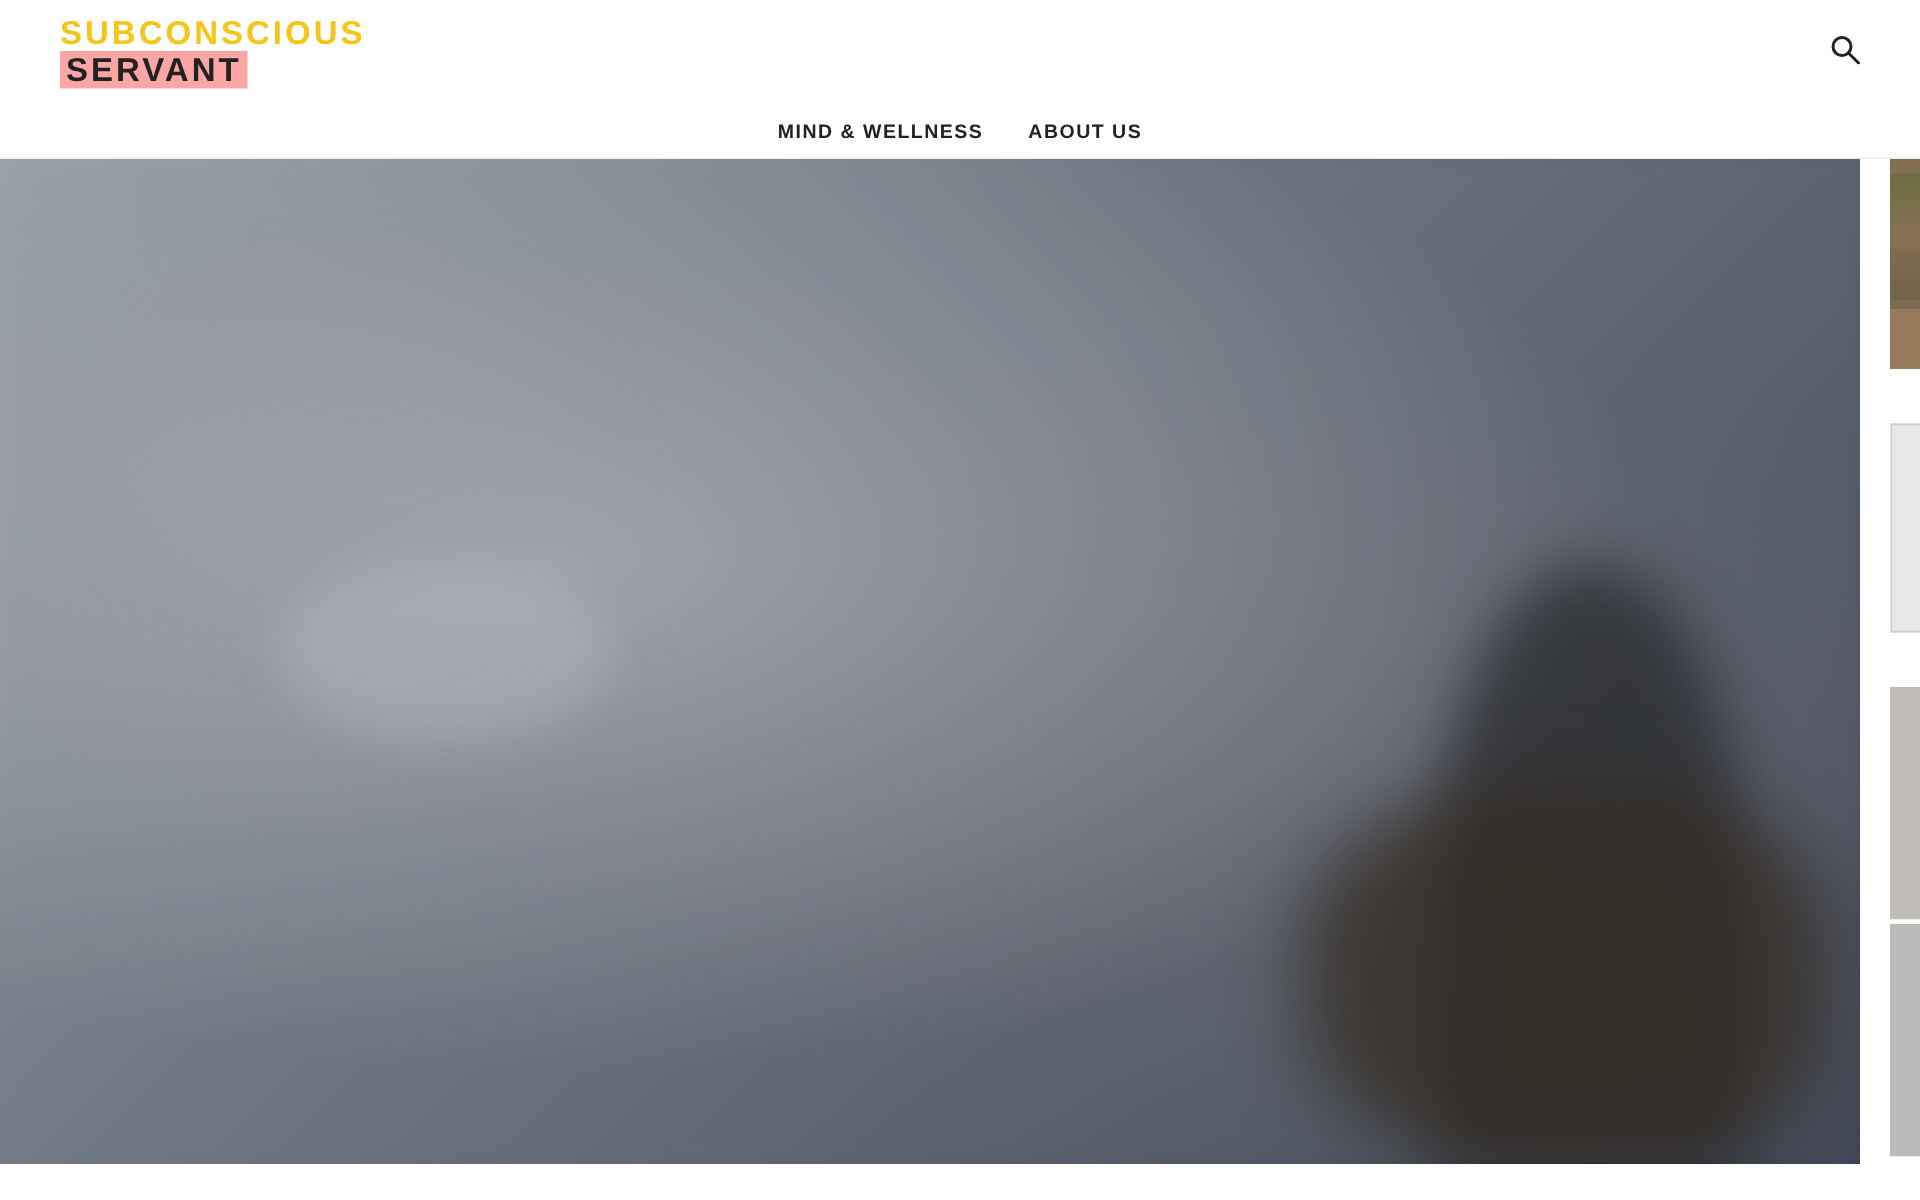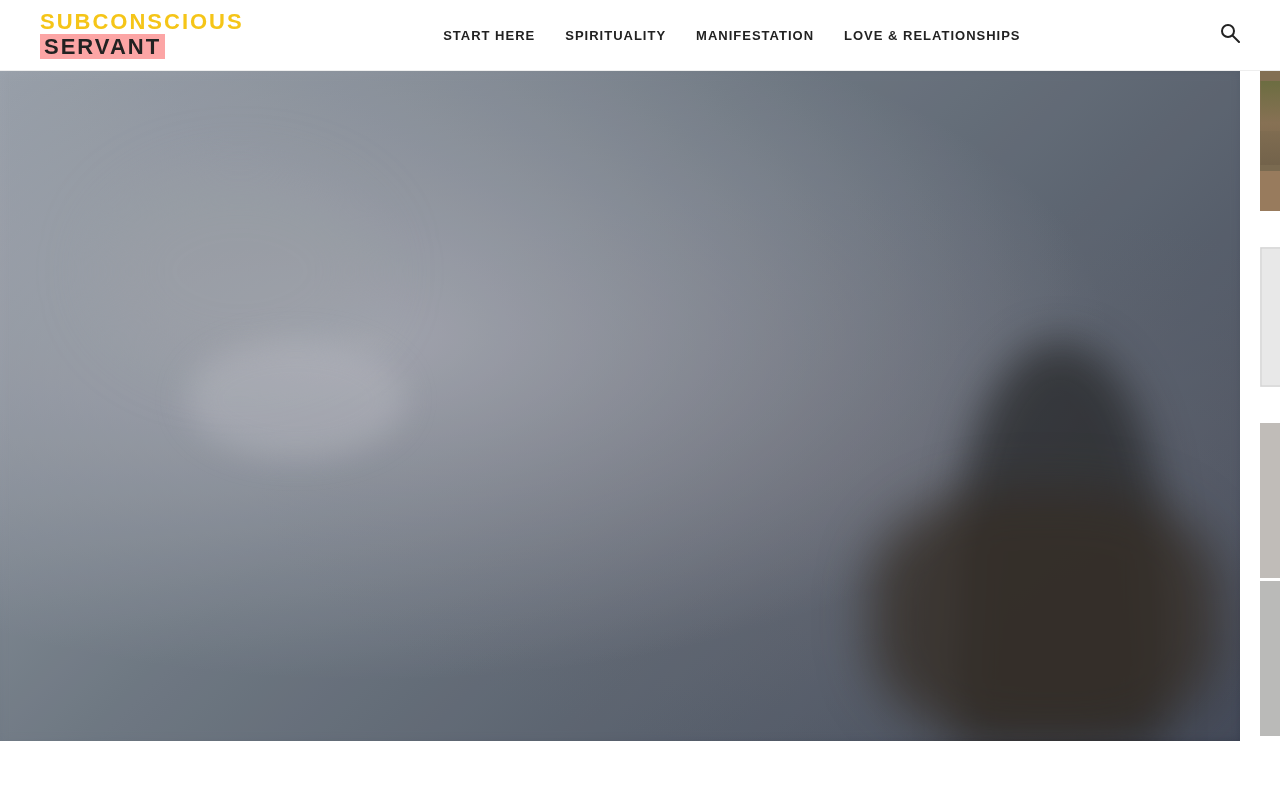--- a/index.html
+++ b/index.html
@@ -239,35 +239,33 @@
 
     <div class="logo-container">
       <div class="logo-text">
         <span>SUBCONSCIOUS</span>
       </div>
       <div>
         <span class="logo-servant">SERVANT</span>
       </div>
     </div>
 
-    <nav class="top-nav">
-      <a href="#">START HERE</a>
-      <a href="#">SPIRITUALITY</a>
-      <a href="#">MANIFESTATION</a>
-      <a href="#">LOVE &amp; RELATIONSHIPS</a>
-    </nav>
 
     <button class="search-icon-btn">
       <svg width="20" height="20" viewBox="0 0 20 20" fill="none">
         <circle cx="8" cy="8" r="6" stroke="#222" stroke-width="2"></circle>
         <line x1="13" y1="13" x2="19" y2="19" stroke="#222" stroke-width="2" stroke-linecap="round"></line>
       </svg>
     </button>
   </div>
 
+  <nav class="bottom-nav">
+    <a href="#">MIND &amp; WELLNESS</a>
+    <a href="#">ABOUT US</a>
+  </nav>
 </header>
 
 <div class="main-content">
 
   <div class="hero-canvas">
     <div class="hero-blur-overlay"></div>
     <div class="hero-shape"></div>
     <div class="hero-shape2"></div>
 
     <div style="position:absolute;top:100px;left:100px;width:280px;height:200px;background:rgba(160,165,170,0.4);filter:blur(30px);border-radius:50%;"></div>

